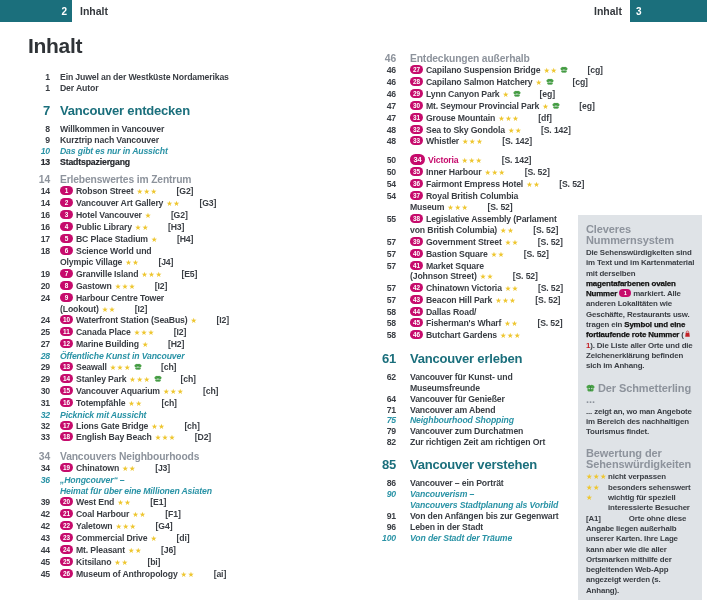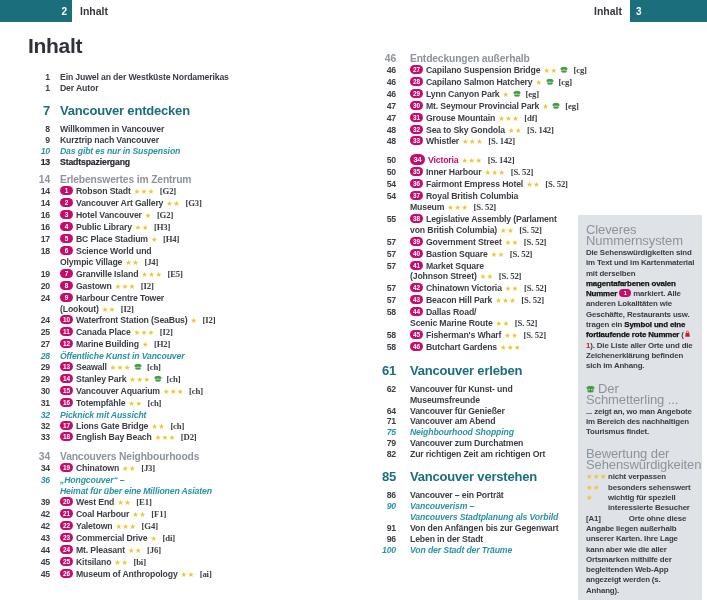--- a/index.html
+++ b/index.html
@@ -29,27 +29,27 @@
   .row.section{font-size:13px;line-height:15px;margin:9px 0 6px;color:#1b6f7c;letter-spacing:-0.2px;}
   .row.subheader{font-size:10.3px;line-height:12px;margin-top:7px;color:#8d939c;}
   .row.magenta{margin-top:6px;}
   .row.magenta .t{color:#c60b6c;}
   .row.gap{margin-top:6px;}
   .badge{display:inline-block;background:#c60b6c;color:#fff;font-weight:700;font-size:6.4px;
          min-width:9px;padding:0 2px;height:9px;line-height:9.5px;border-radius:5px;
          text-align:center;margin-right:3px;vertical-align:1px;letter-spacing:0;}
   .badge.big{font-size:7.4px;height:11px;line-height:11.5px;min-width:11px;border-radius:6px;}
   .stars{color:#eec62f;font-family:"DejaVu Sans",sans-serif;font-size:7.2px;letter-spacing:0.6px;margin-left:3px;}
-  .ref{margin-left:5px;font-family:Liberation Serif, serif;}
+  .ref{margin-left:19px;}
   .bf{display:inline-block;margin-left:3px;}
   .bf svg{width:8px;height:8px;vertical-align:-1px;}
   
   .sidebar{position:absolute;left:578px;top:215px;width:124px;min-height:338px;box-sizing:border-box;
            background:#dfe3e7;padding:7px 7px 9px 8px;}
-  .sb-h{margin:11px 0 2px;font-size:13px;line-height:11px;font-weight:400;color:#8d939c;letter-spacing:-0.1px;}
+  .sb-h{margin:11px 0 2px;font-size:11px;line-height:11px;font-weight:700;color:#8d939c;letter-spacing:-0.1px;}
   .sb-h:first-child{margin-top:2px;}
   .sb-p{margin:0;font-size:7.9px;line-height:10.3px;font-weight:700;color:#3a3e44;letter-spacing:-0.15px;}
   .sb-p .b{color:#111;margin-top:36px;-webkit-text-stroke:0.25px #111;}
   .sb-badge{display:inline-block;background:#c60b6c;color:#fff;font-weight:700;font-size:5.8px;
             min-width:8px;padding:0 2px;height:8px;line-height:8.5px;border-radius:4px;text-align:center;vertical-align:1px;}
   .bag{display:inline-block;}
   .bag svg{width:7px;height:8px;vertical-align:-1px;}
   .rednum{color:#c22126;}
   .bf-lg svg{width:9px;height:9px;vertical-align:-1px;margin-right:3px;}
   .legend{margin-top:2px;}
@@ -91,33 +91,33 @@
       <div class="row plain">
         <span class="pg">8</span>
         <span class="content"><span class="t">Willkommen in Vancouver</span></span>
       </div>
       <div class="row plain">
         <span class="pg">9</span>
         <span class="content"><span class="t">Kurztrip nach Vancouver</span></span>
       </div>
       <div class="row italic">
         <span class="pg">10</span>
-        <span class="content"><span class="t">Das gibt es nur in Suspension</span></span>
+        <span class="content"><span class="t">Das gibt es nur in Aussicht</span></span>
       </div>
       <div class="row bold">
         <span class="pg">13</span>
         <span class="content"><span class="t">Stadtspaziergang</span></span>
       </div>
       <div class="row subheader">
         <span class="pg">14</span>
         <span class="content"><span class="t">Erlebenswertes im Zentrum</span></span>
       </div>
       <div class="row entry">
         <span class="pg">14</span>
-        <span class="content"><span class="badge">1</span><span class="t">Robson Stadt</span><span class="stars">★★★</span><span class="ref">[G2]</span></span>
+        <span class="content"><span class="badge">1</span><span class="t">Robson Street</span><span class="stars">★★★</span><span class="ref">[G2]</span></span>
       </div>
       <div class="row entry">
         <span class="pg">14</span>
         <span class="content"><span class="badge">2</span><span class="t">Vancouver Art Gallery</span><span class="stars">★★</span><span class="ref">[G3]</span></span>
       </div>
       <div class="row entry">
         <span class="pg">16</span>
         <span class="content"><span class="badge">3</span><span class="t">Hotel Vancouver</span><span class="stars">★</span><span class="ref">[G2]</span></span>
       </div>
       <div class="row entry">
@@ -370,24 +370,20 @@
         <span class="pg">57</span>
         <span class="content"><span class="badge">42</span><span class="t">Chinatown Victoria</span><span class="stars">★★</span><span class="ref">[S. 52]</span></span>
       </div>
       <div class="row entry">
         <span class="pg">57</span>
         <span class="content"><span class="badge">43</span><span class="t">Beacon Hill Park</span><span class="stars">★★★</span><span class="ref">[S. 52]</span></span>
       </div>
       <div class="row entry">
         <span class="pg">58</span>
         <span class="content"><span class="badge">44</span><span class="t">Dallas Road/</span></span>
-      </div>
-      <div class="row cont">
-        <span class="pg"></span>
-        <span class="content"><span class="t">Scenic Marine Route</span><span class="stars">★★</span><span class="ref">[S. 52]</span></span>
       </div>
       <div class="row entry">
         <span class="pg">58</span>
         <span class="content"><span class="badge">45</span><span class="t">Fisherman's Wharf</span><span class="stars">★★</span><span class="ref">[S. 52]</span></span>
       </div>
       <div class="row entry">
         <span class="pg">58</span>
         <span class="content"><span class="badge">46</span><span class="t">Butchart Gardens</span><span class="stars">★★★</span></span>
       </div>
       <div class="row section">

